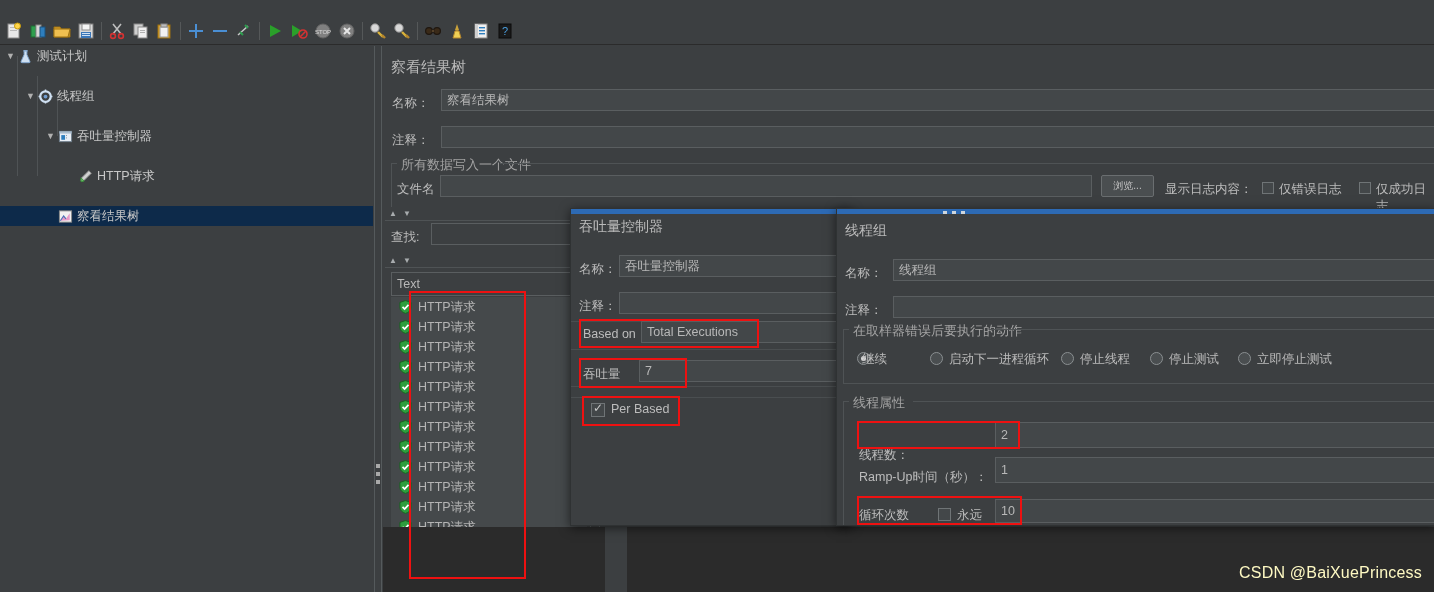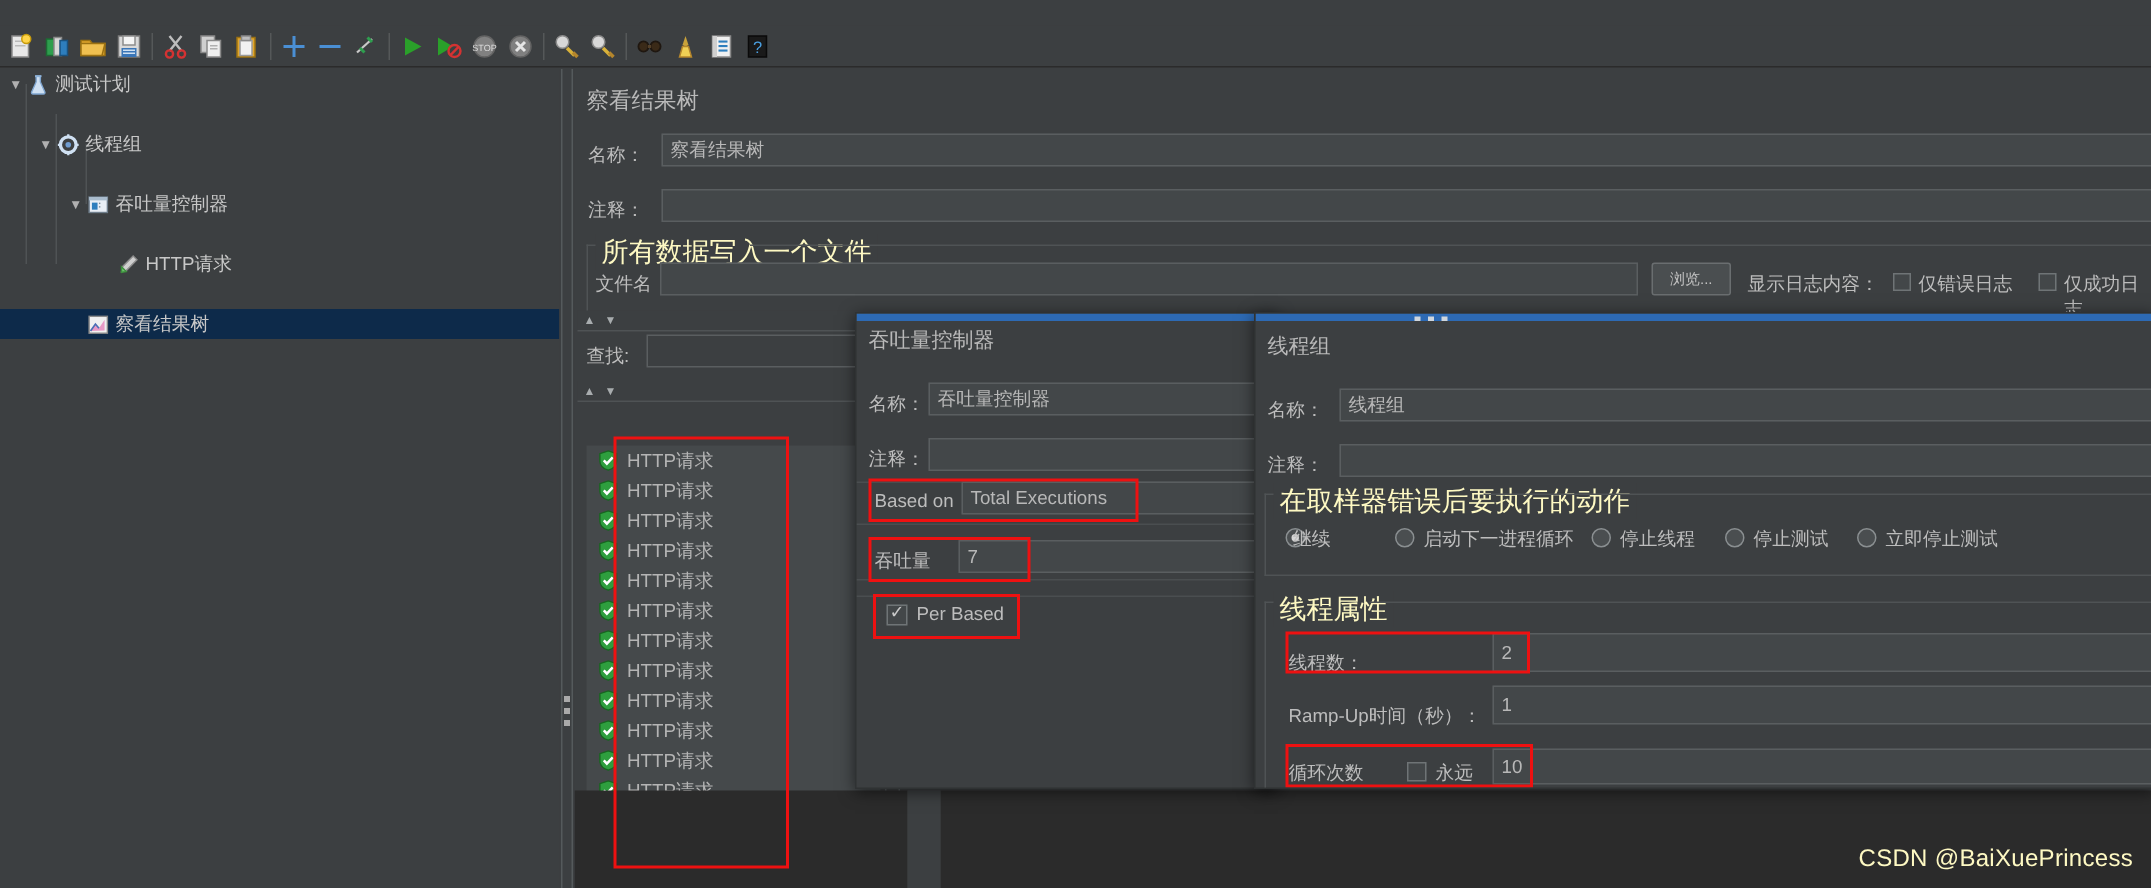--- a/index.html
+++ b/index.html
@@ -91,21 +91,21 @@
   }
   .tfield {
     position:absolute; background:#434749; border:1px solid #5a5e60;
     color:#b8b8b8; font-size:12.5px; line-height: 20px;
     padding: 0 5px; height: 22px; overflow:hidden; white-space:nowrap;
   }
   .group-box {
     position:absolute; border:1px solid #4f5355; border-top: none;
   }
   .group-title {
-    position:absolute; font-size:18px; color:#fef9c3; background:#3c3f41;
+    position:absolute; font-size:13px; color:#a3a3a3; background:#3c3f41;
     padding: 0 4px;
   }
   .group-line-l, .group-line-r { position:absolute; height:1px; background:#4f5355; }
 
   .btn {
     position:absolute; background:#4a4e50; border:1px solid #6a6e70;
     color:#c2c2c2; font-size:10px; border-radius:2px;
     display:flex; align-items:center; justify-content:center;
   }
   .chk {
@@ -448,20 +448,21 @@
     </div>
 
     <div class="row-label" style="left:8px; top:183px;">查找:</div>
     <div class="tfield" style="left:48px; top:177px; width:164px; background:#3c3f41;"></div>
 
     <div class="sortbar" style="left:2px; top:208px; width:210px;">
       <span>▲</span>
       <span>▼</span>
     </div>
 
+    <div class="tfield" style="left:8px; top:226px; width:204px; height:24px; line-height:22px; background:#3c3f41;">Text</div>
 
     <div class="res-list" id="results-list" style="left:8px; top:251px; width:204px; height:328px;">
         <div class="res-item">
           <span class="shield"><svg width="13" height="14" viewBox="0 0 14 15">
               <path d="M7 0.6L13 2.6v5.2c0 3.4-2.5 5.6-6 6.6-3.5-1-6-3.2-6-6.6V2.6z" fill="#2e9e3e" stroke="#17651f" stroke-width="1"></path>
               <path d="M3.8 7.4l2.2 2.4 4.2-4.6" fill="none" stroke="#ffffff" stroke-width="1.8"></path>
             </svg></span>
           <span>HTTP请求</span>
         </div>
         <div class="res-item">
@@ -651,21 +652,21 @@
     <div class="row-label" style="left:332px; top:142px;">停止测试</div>
 
     <div class="radio" style="left:401px; top:143px;"></div>
     <div class="row-label" style="left:420px; top:142px;">立即停止测试</div>
 
     <div class="group-title" style="left:12px; top:185px;">线程属性</div>
     <div class="group-line-l" style="left:6px; top:192px; width:6px;"></div>
     <div class="group-line-l" style="left:76px; top:192px; width:524px;"></div>
     <div class="group-box" style="left:6px; top:192px; width:594px; height:126px; border-bottom:none;"></div>
 
-    <div class="row-label" style="left:22px; top:225px;text-align:center;">线程数：</div>
+    <div class="row-label" style="left:22px; top:238px;text-align:center;">线程数：</div>
     <div class="tfield" style="left:158px; top:213px; width:442px; height:26px; line-height:24px;">2</div>
 
     <div class="row-label" style="left:22px; top:260px;">Ramp-Up时间（秒）：</div>
     <div class="tfield" style="left:158px; top:248px; width:442px; height:26px; line-height:24px;">1</div>
 
     <div class="row-label" style="left:22px; top:298px;">循环次数</div>
     <div class="chk" style="left:101px; top:299px; width:13px; height:13px;"></div>
     <div class="row-label" style="left:120px; top:298px;">永远</div>
     <div class="tfield" style="left:158px; top:290px; width:442px; height:24px; line-height:22px;">10</div>
 

